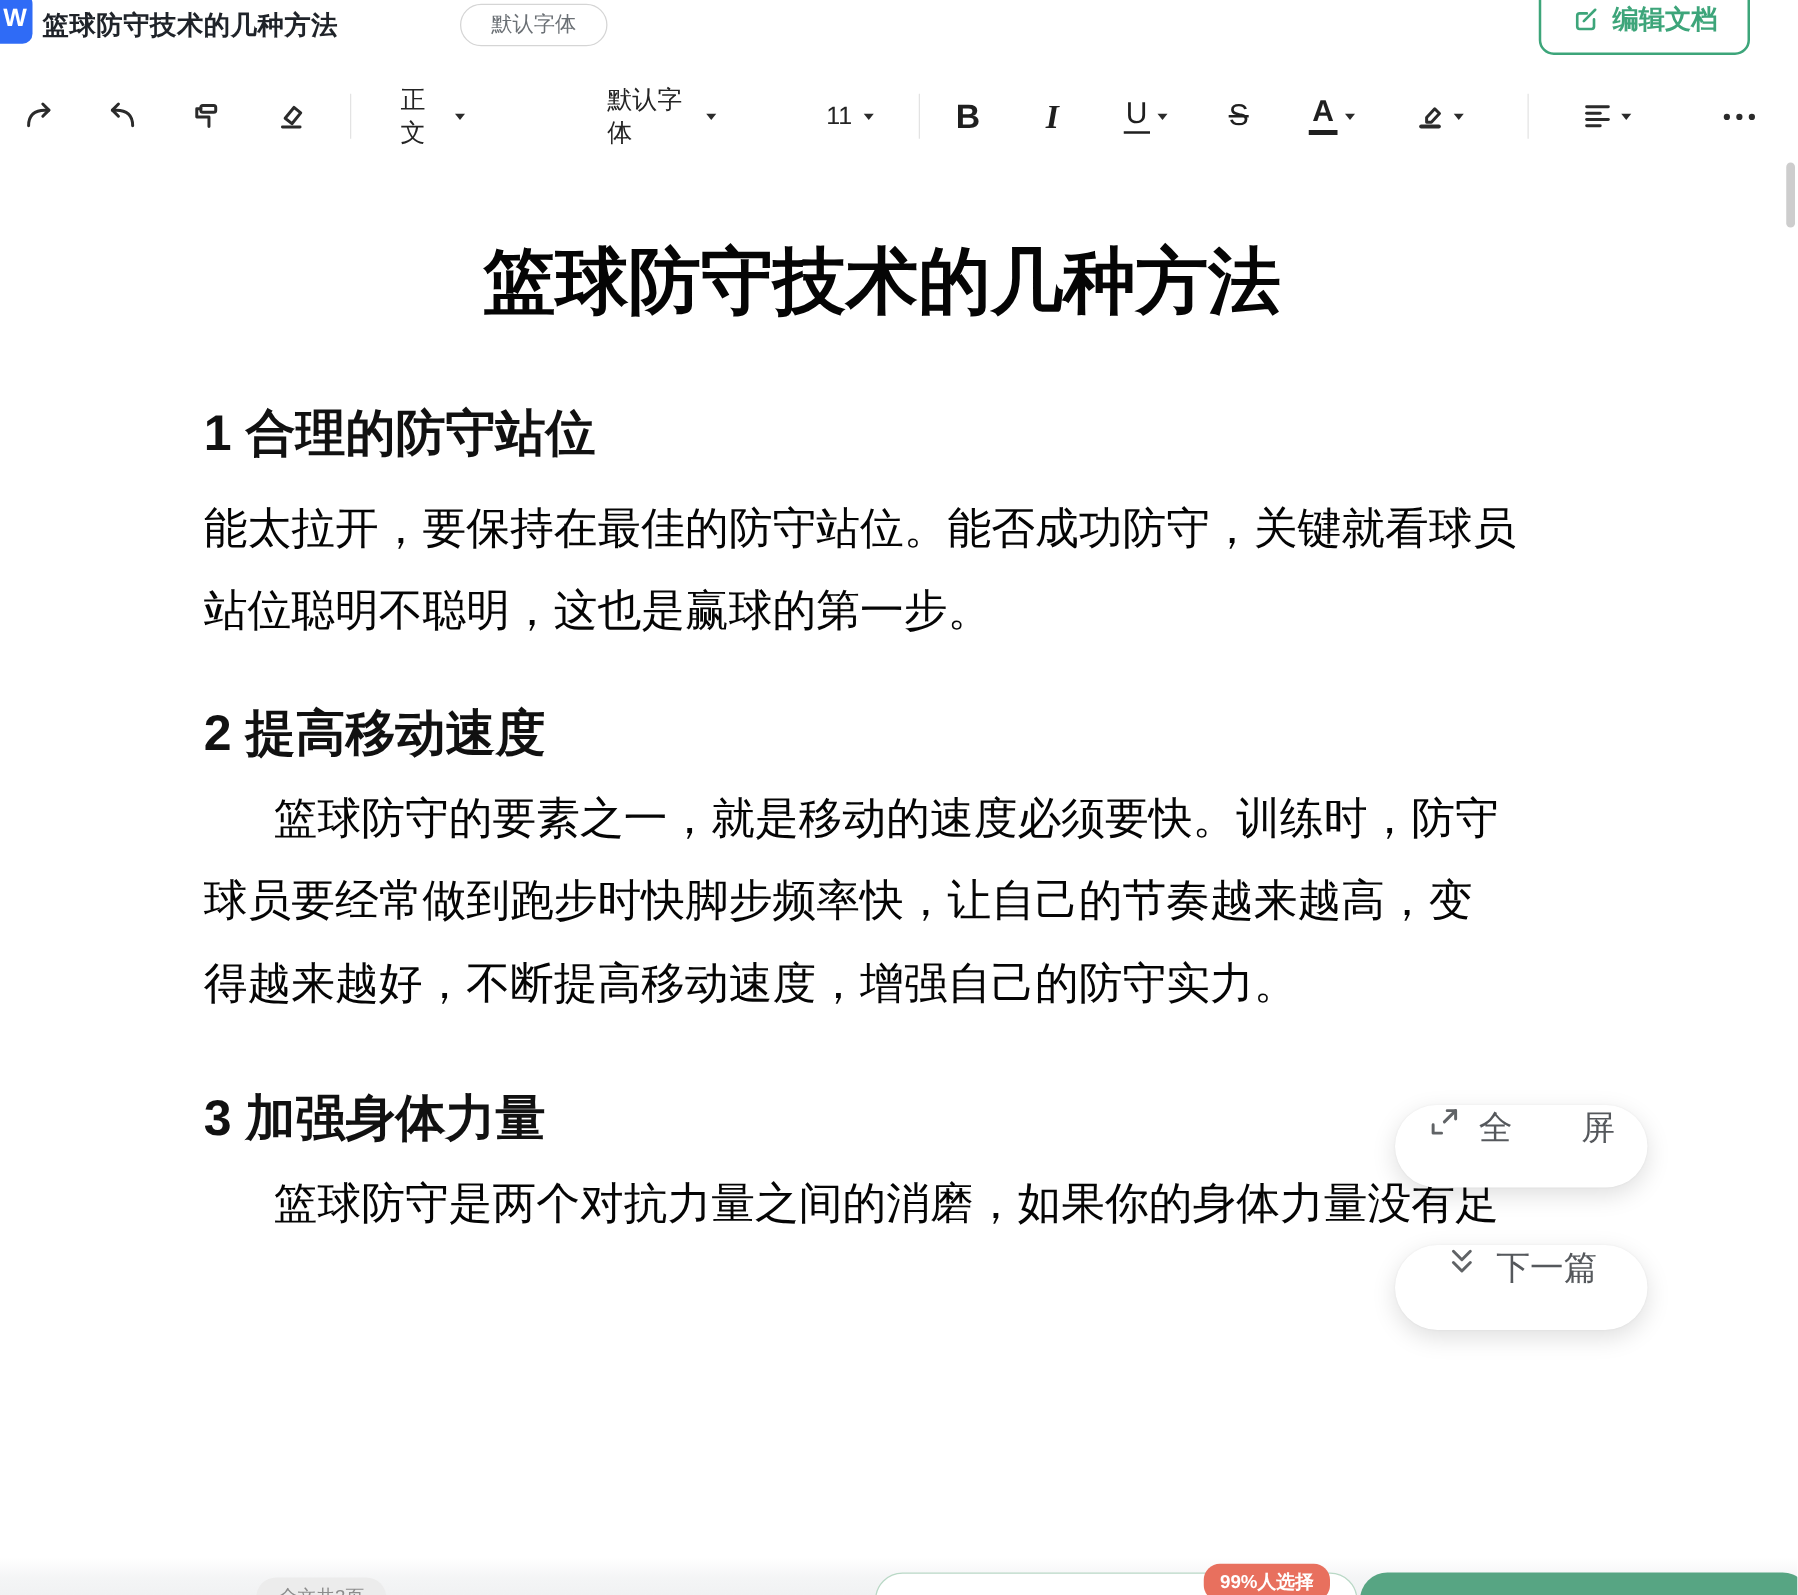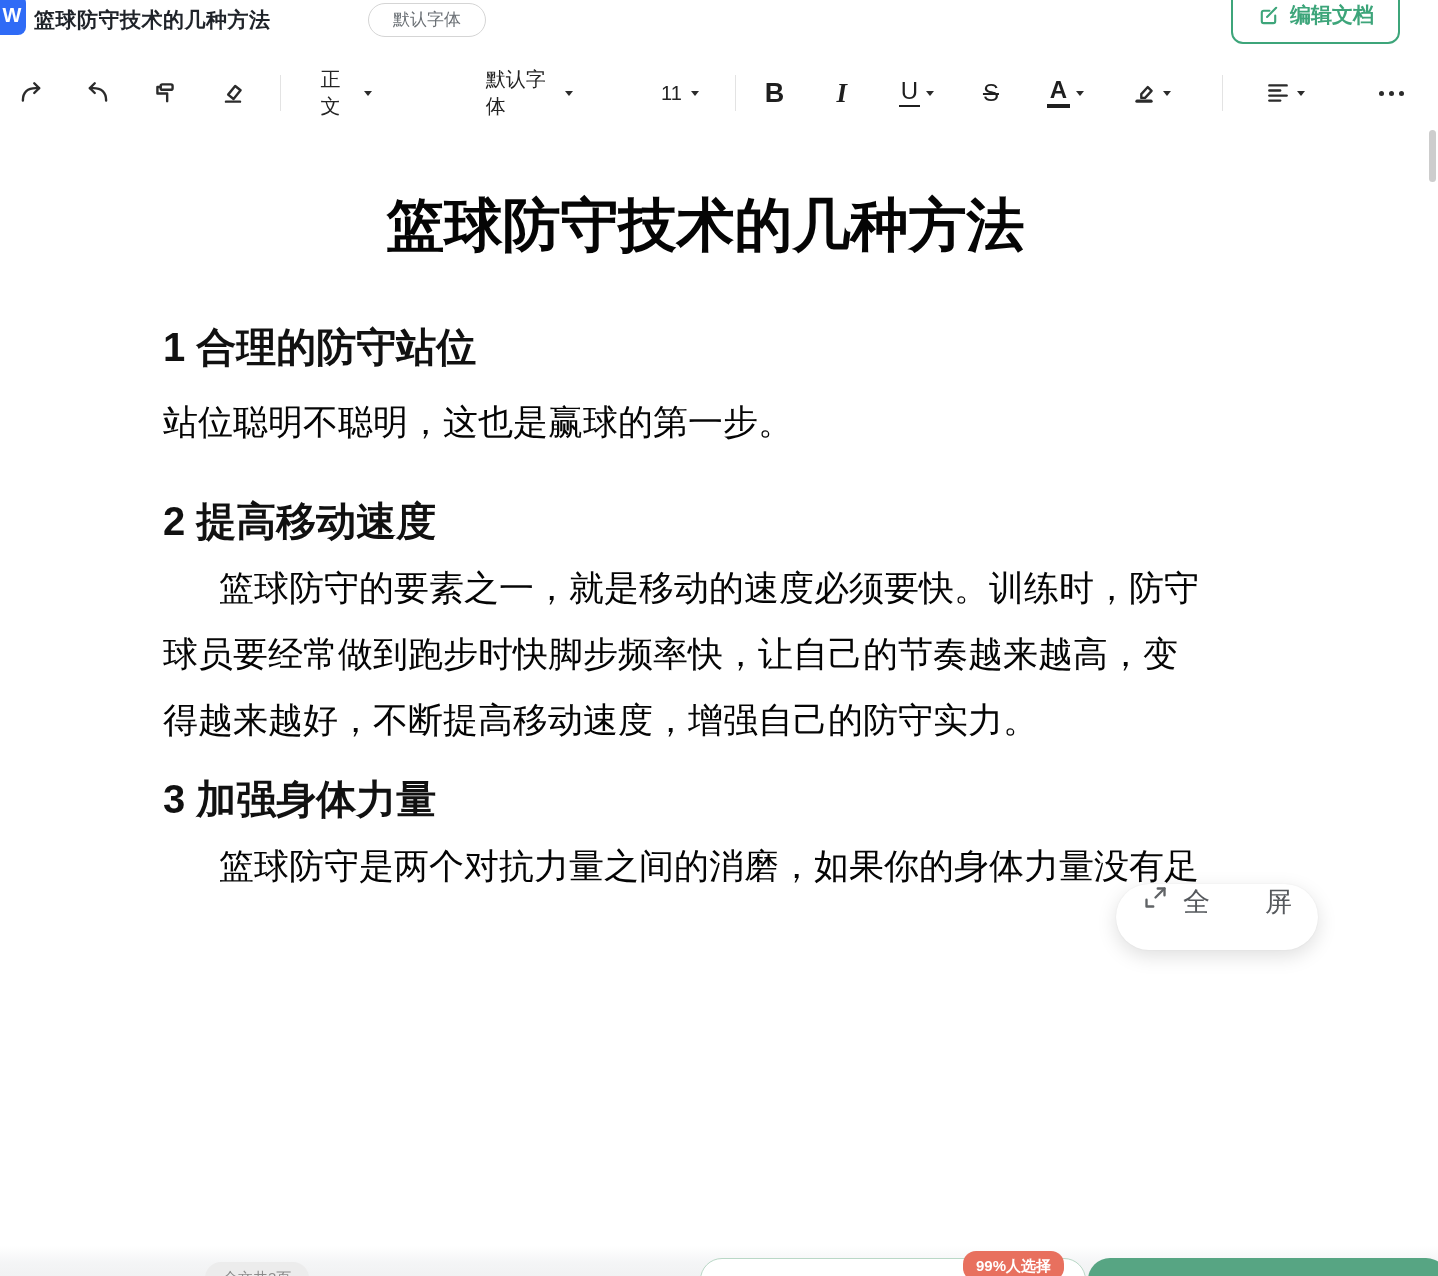--- a/index.html
+++ b/index.html
@@ -44,21 +44,21 @@
   .withcaret { display:flex; align-items:center; gap:6px; }
   .dots { display:flex; gap:5px; }
   .dots i { width:5px; height:5px; border-radius:50%; background:#2b2b2b; }
 
   
   .doc { padding-left:163px; width:1248px; color:#050505; }
   .doc-main-title { width:1085px; text-align:center; font-family:"Liberation Serif", serif;
                     font-size:58px; font-weight:700; line-height:72px; margin-top:62px; }
   .sec-h { font-size:40px; font-weight:700; line-height:42px; color:#111;
            font-family:"Liberation Sans", sans-serif; }
-  .sec-h1 { margin-top:64px; } .sec-h2 { margin-top:44px; } .sec-h3 { margin-top:24px; }
+  .sec-h1 { margin-top:64px; } .sec-h2 { margin-top:44px; } .sec-h3 { margin-top:54px; }
   .para { width:1090px; }
   .p1 { margin-top:22px; } .p2 { margin-top:27px; } .p3 { margin-top:14px; } .p4 { margin-top:14px; }
   .bl { font-family:"Liberation Serif", serif; font-size:35px; line-height:66px;
         white-space:nowrap; }
   .indent { padding-left:56px; }
   .wavy { text-decoration:underline; text-decoration-style:wavy;
           text-decoration-color:#8f8f8f; text-decoration-thickness:1px;
           text-underline-offset:9px; }
 
   
@@ -190,20 +190,21 @@
           <i></i>
         </span>
     </div>
   </div>
 
   <main class="doc">
     <div class="doc-main-title">篮球防守技术的几种方法</div>
 
     <div class="sec-h sec-h1">1 合理的防守站位</div>
     <div class="para p1">
+      <div class="bl">能太拉开，要保持在最佳的防守站位。能否成功防守，关键就看球员</div>
       <div class="bl">站位聪明不聪明，这也是赢球的第一步。</div>
     </div>
 
     <div class="sec-h sec-h2">2 提高移动速度</div>
     <div class="para p3">
       <div class="bl indent">篮球防守的要素之一，就是移动的速度必须要快。训练时，防守</div>
       <div class="bl">球员要经常做到跑步时快脚步频率快，让自己的节奏越来越高，变</div>
       <div class="bl">得越来越好，不断提高移动速度，增强自己的防守实力。</div>
     </div>
 
@@ -214,20 +215,27 @@
   </main>
 
   <div class="fab fab-full">
     <svg width="27" height="27" viewBox="0 0 24 24">
       <path d="M14 4h6v6"></path>
         <path d="M10 20H4v-6"></path>
         <path d="M20 4l-8 8"></path>
     </svg>
     <span class="lbl">全　屏</span>
   </div>
+  <div class="fab fab-next">
+    <svg width="27" height="27" viewBox="0 0 24 24">
+      <path d="M6 4.5l6 6 6-6"></path>
+        <path d="M6 12.5l6 6 6-6"></path>
+    </svg>
+    <span>下一篇</span>
+  </div>
 
   <div class="bottom-fade"></div>
   <div class="pages-pill">全文共3页</div>
   <div class="claim-card"></div>
   <button class="cta-btn"></button>
   <div class="choice-badge">99%人选择</div>
 
   <div class="scroll-thumb"></div>
 </div>
 

